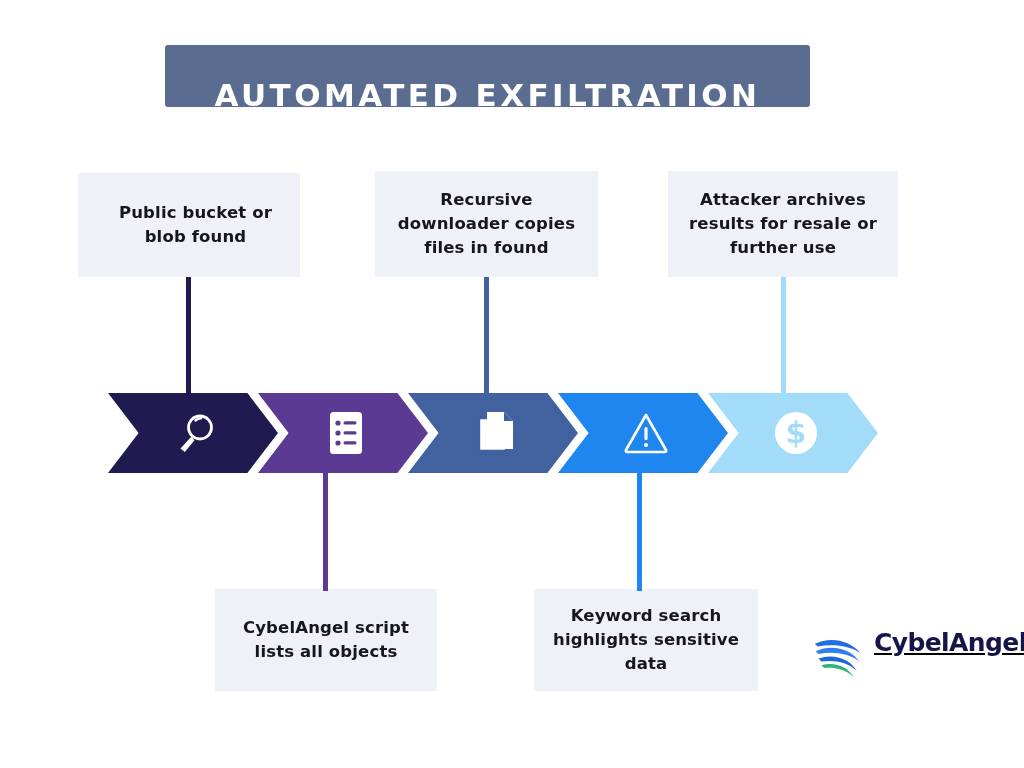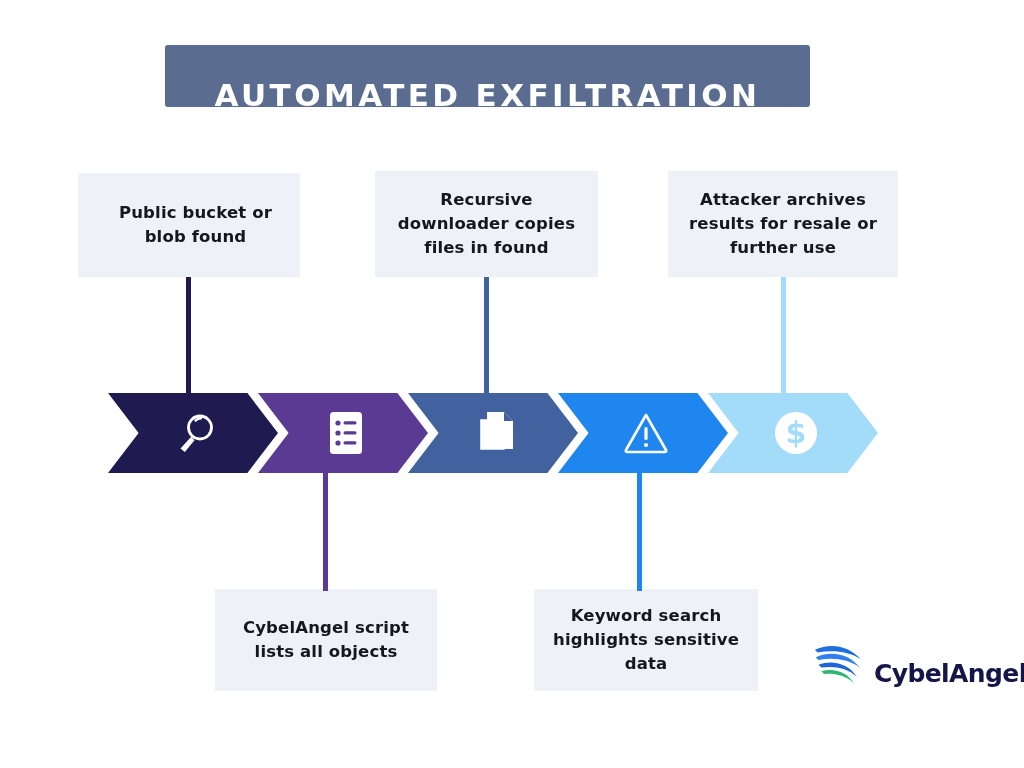--- a/index.html
+++ b/index.html
@@ -81,21 +81,21 @@
     margin-left:6px;
     display:flex;align-items:center;justify-content:center;
   }
   .chev-icon svg{display:block;}
 
   
   .logo{
     position:absolute;
     left:812px;top:630px;
     width:192px;height:56px;
-    display:flex;align-items:flex-end;
+    display:flex;align-items:flex-start;text-decoration:underline;
   }
   .logo-mark{width:56px;height:50px;flex:none;}
   .logo-word{
     margin-left:6px;
     color:#151549;
     font-size:25px;
     font-weight:bold;
     letter-spacing:-0.6px;
     line-height:1;
     white-space:nowrap;

